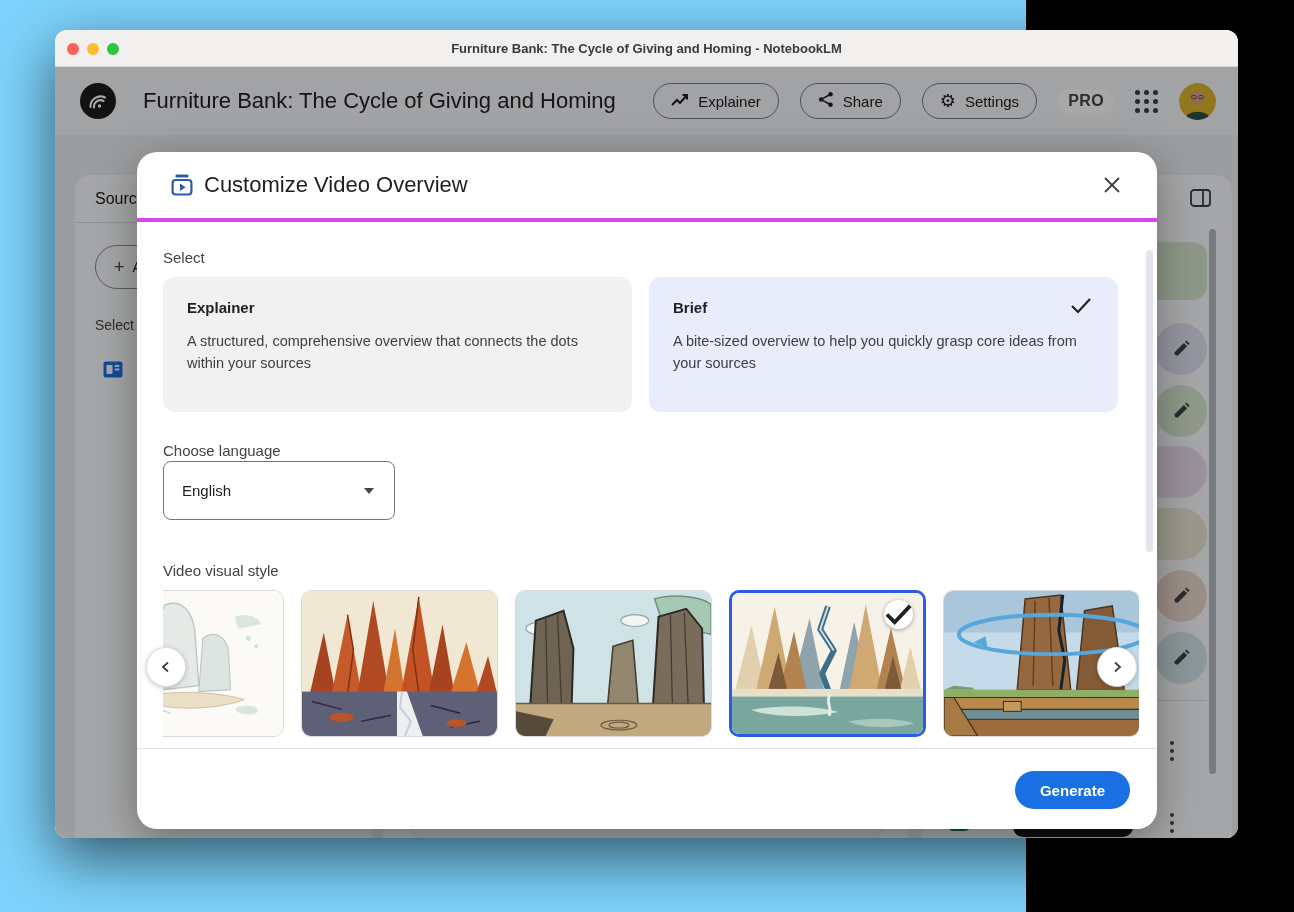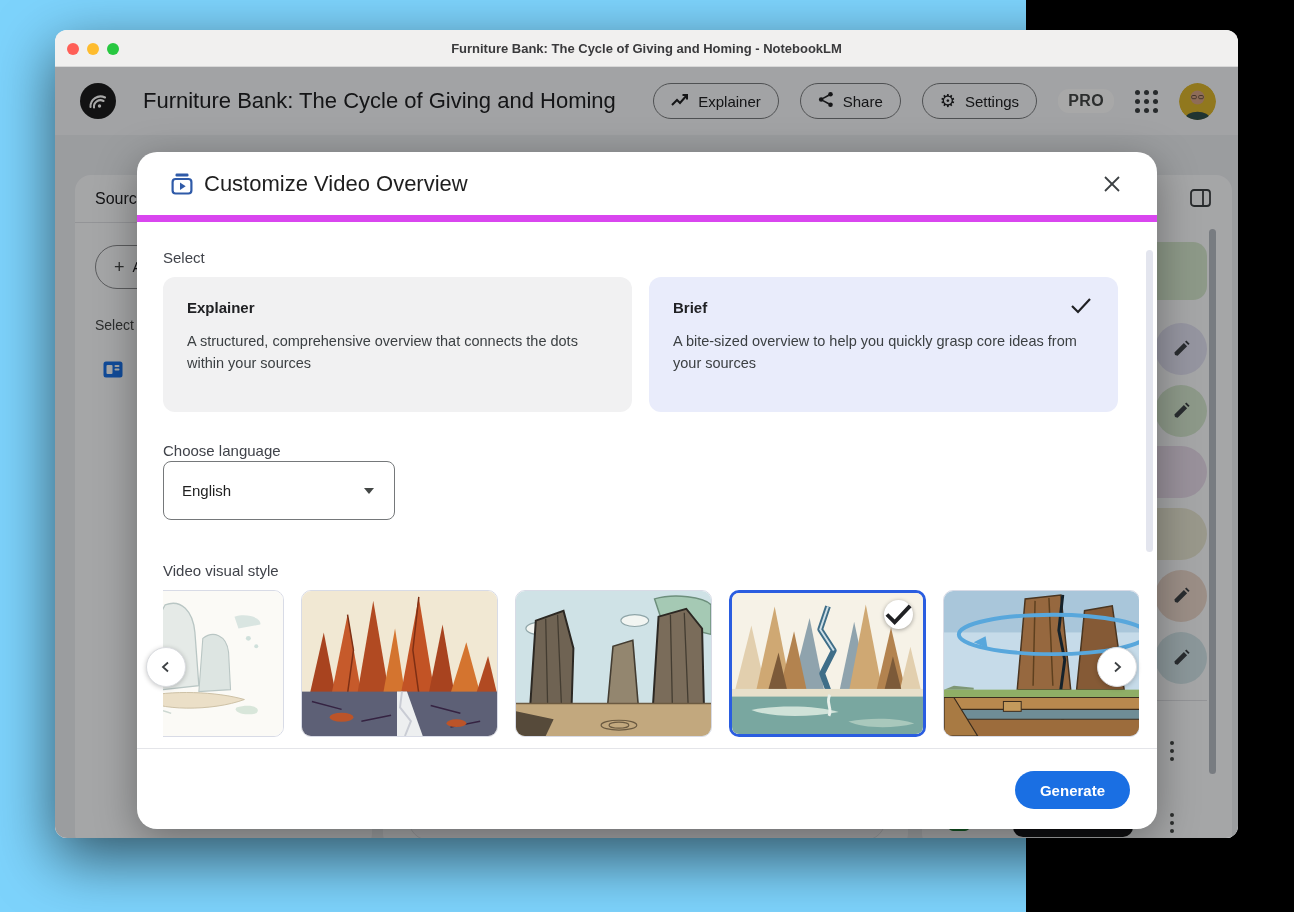--- a/index.html
+++ b/index.html
@@ -72,21 +72,21 @@
 
   .dark-bar { position:absolute; left:958px; top:748px; width:120px; height:22px;
     background:#17181a; border-radius:10px; }
 
   
   .overlay { position:absolute; left:0; top:0; width:100%; height:100%;
     background:rgba(0,0,0,.34); z-index:50; }
   .modal { position:absolute; left:82px; top:85px; width:1020px; height:677px; background:#fff;
     border-radius:20px; z-index:60; box-shadow:0 10px 40px rgba(0,0,0,.35); }
   .modal-header { position:absolute; left:0; top:0; width:100%; height:70px;
-    border-bottom:7px solid #d946ef; display:flex; align-items:center; padding:0 33px; }
+    border-bottom:4px solid #d946ef; display:flex; align-items:center; padding:0 33px; }
   .modal-title { margin-left:10px; font-size:22px; color:#1f1f1f; }
   .modal-close { margin-left:auto; width:24px; height:24px; display:flex; align-items:center;
     justify-content:center; cursor:pointer; }
 
   .section-label { position:absolute; left:26px; font-size:15px; font-weight:500; color:#40434a; }
   .lbl-format { top:97px; } .lbl-language { top:290px; } .lbl-style { top:410px; }
 
   .format-card { position:absolute; top:125px; width:469px; height:135px; border-radius:12px;
     background:#f1f1f2; padding:22px 24px; }
   .format-card.card-0 { left:26px; } .format-card.card-1 { left:512px; }

